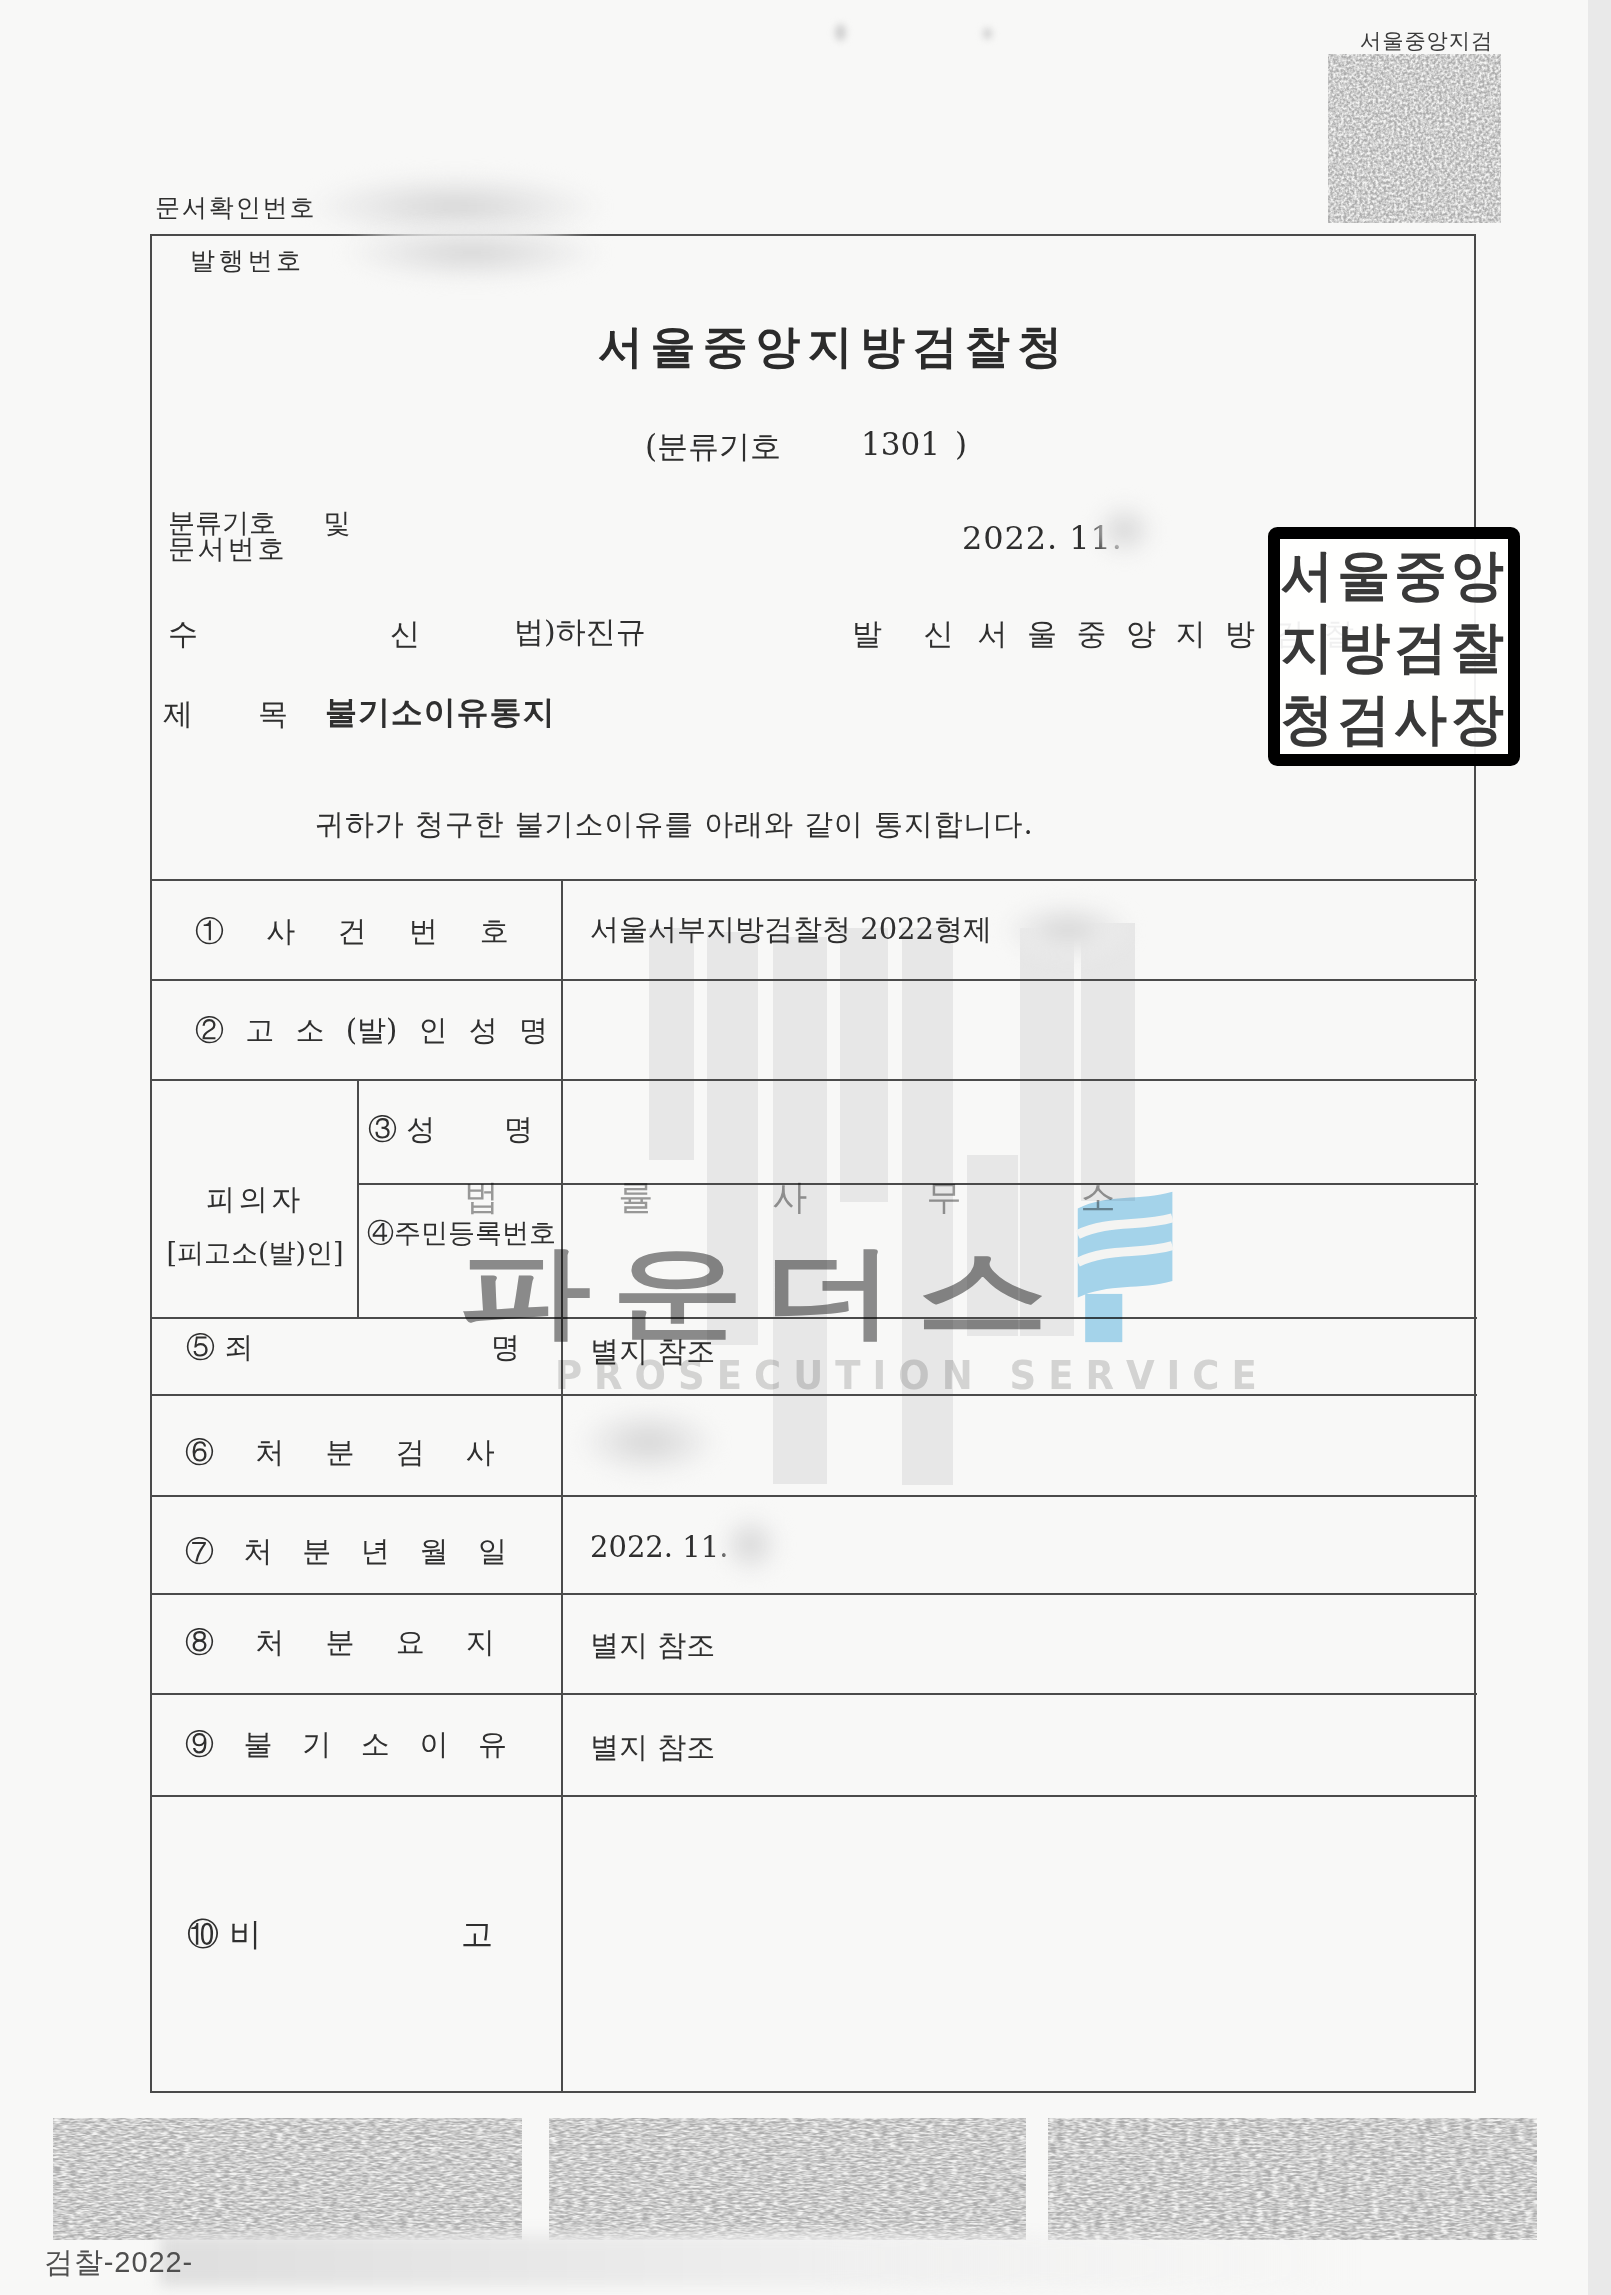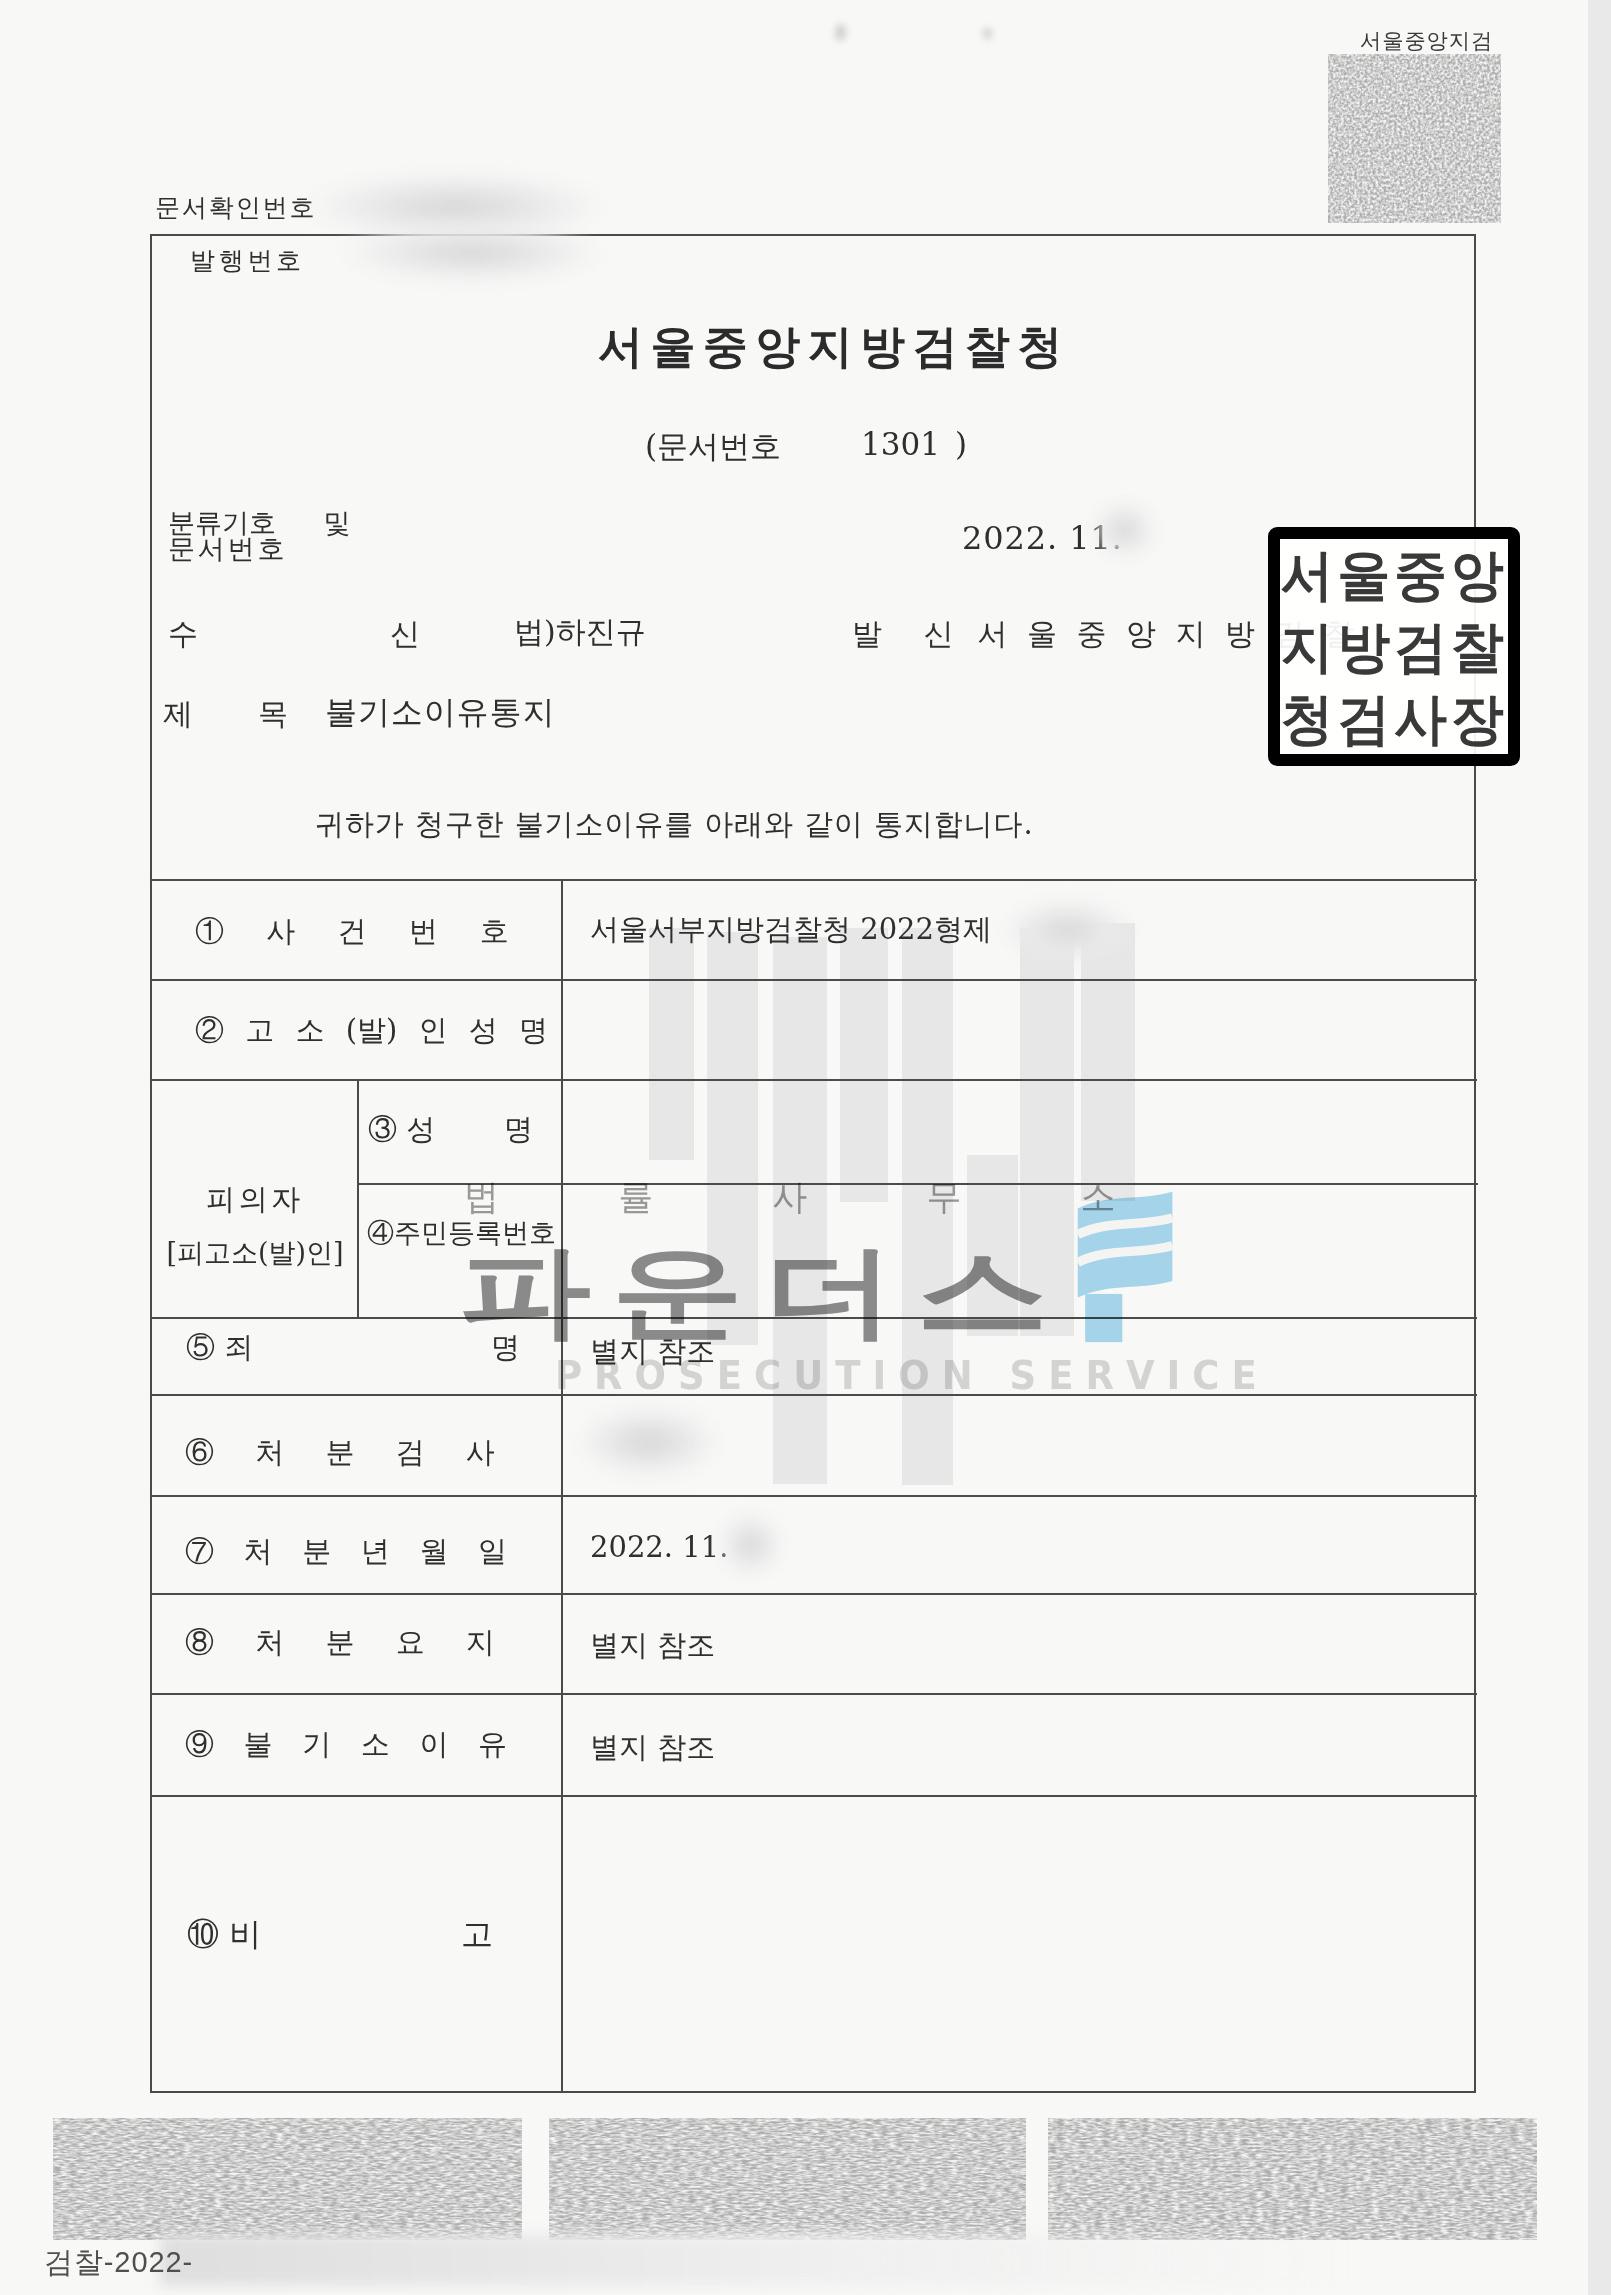--- a/index.html
+++ b/index.html
@@ -30,21 +30,21 @@
   .class2{left:168px;top:531px;font-size:27px;letter-spacing:2.8px;z-index:3;}
   .date-top{left:962px;top:519px;font-size:32px;letter-spacing:0.9px;z-index:3;}
   .recv-1{left:168px;top:614px;font-size:30px;z-index:3;}
   .recv-2{left:390px;top:614px;font-size:30px;z-index:3;}
   .recv-v{left:514px;top:612px;font-size:30px;z-index:3;}
   .send{left:852px;top:614px;font-size:30px;z-index:3;}
   .send .send-label{word-spacing:32px;}
   .send .send-val{margin-left:24px;letter-spacing:19.5px;}
   .subject-1{left:163px;top:694px;font-size:30px;z-index:3;}
   .subject-2{left:258px;top:694px;font-size:30px;z-index:3;}
-  .subject-v{left:325px;top:691px;font-size:32px;font-weight:normal;letter-spacing:0.9px;z-index:3;}
+  .subject-v{left:325px;top:691px;font-size:32px;font-weight:bold;letter-spacing:0.9px;z-index:3;}
   .body-line{left:315px;top:805px;font-size:29px;letter-spacing:0.9px;z-index:3;}
 
   
   .seal{position:absolute;left:1268px;top:527px;width:228px;height:215px;
     border:12px solid #000000;border-radius:9.3px;background:rgba(247,247,246,.93);
     display:flex;flex-direction:column;justify-content:space-around;align-items:center;
     z-index:4;filter:blur(0.4px) contrast(1.08);}
   .seal-line{font-size:53px;font-weight:bold;color:#3e3e3e;letter-spacing:3.7px;line-height:1;
     transform:scaleY(1.04);}
 
@@ -130,21 +130,21 @@
   <div class="blob blob-docverify"></div>
   <div class="t lbl-issueno">발행번호</div>
   <div class="blob blob-issueno"></div>
 
   <div class="smudge" style="left:835px;top:24px;width:11px;height:16.7px;"></div>
   <div class="smudge" style="left:983px;top:28px;width:9.3px;height:11px;"></div>
 
   <div class="doc-border"></div>
 
   <div class="t title">서울중앙지방검찰청</div>
-  <div class="t phone-open">(문서번호</div>
+  <div class="t phone-open">(분류기호</div>
   <div class="t phone-number">1301</div>
   <div class="t phone-close">)</div>
 
   <div class="t class1">분류기호 및</div>
   <div class="t class2">문서번호</div>
   <div class="t date-top">2022. 11.</div>
   <div class="blob blob-date"></div>
 
   <div class="t recv-1">수</div>
   <div class="t recv-2">신</div>

